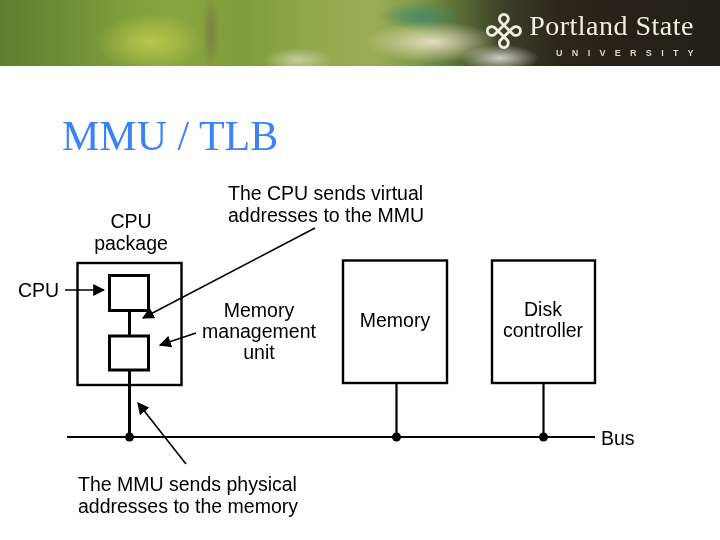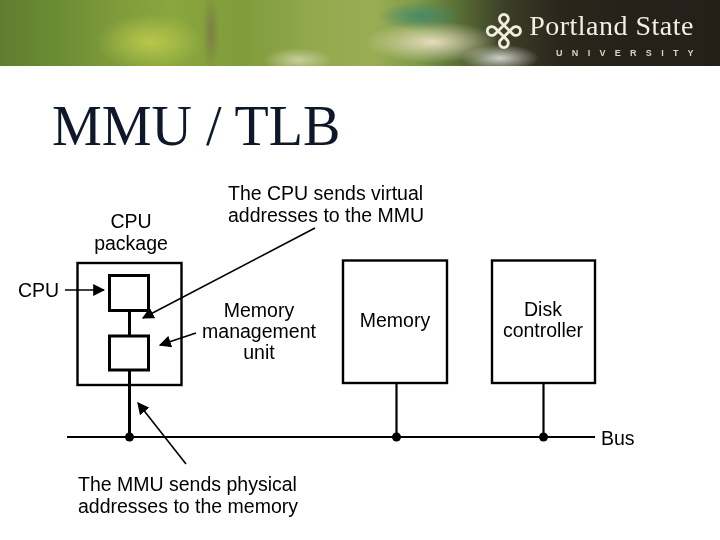--- a/index.html
+++ b/index.html
@@ -28,23 +28,23 @@
   .logo-name{
     font-family:"Liberation Serif",serif;font-size:28px;line-height:28px;color:#f2eee1;
     white-space:nowrap;letter-spacing:.5px;
   }
   .logo-sub{
     font-family:"Liberation Sans",sans-serif;font-size:9px;line-height:10px;color:#d9d4c4;
     letter-spacing:3.4px;margin-top:8px;margin-right:-3px;font-weight:bold;
   }
   
   .title{
-    position:absolute;left:46px;top:98px;margin:6px;
+    position:absolute;left:46px;top:98px;margin:16px;
     font-family:"Liberation Serif",serif;font-weight:normal;
-    font-size:56px;line-height:44px;color:#0f172a;
+    font-size:42px;line-height:44px;color:#3b82f6;
   }
   
   svg.diagram{position:absolute;left:0;top:0;width:720px;height:540px;}
   svg.diagram text{
     font-family:"Liberation Sans",sans-serif;font-size:19.5px;fill:#000;
   }
   .stroke{stroke:#000;fill:none;}
 </style>
 </head>
 <body>

